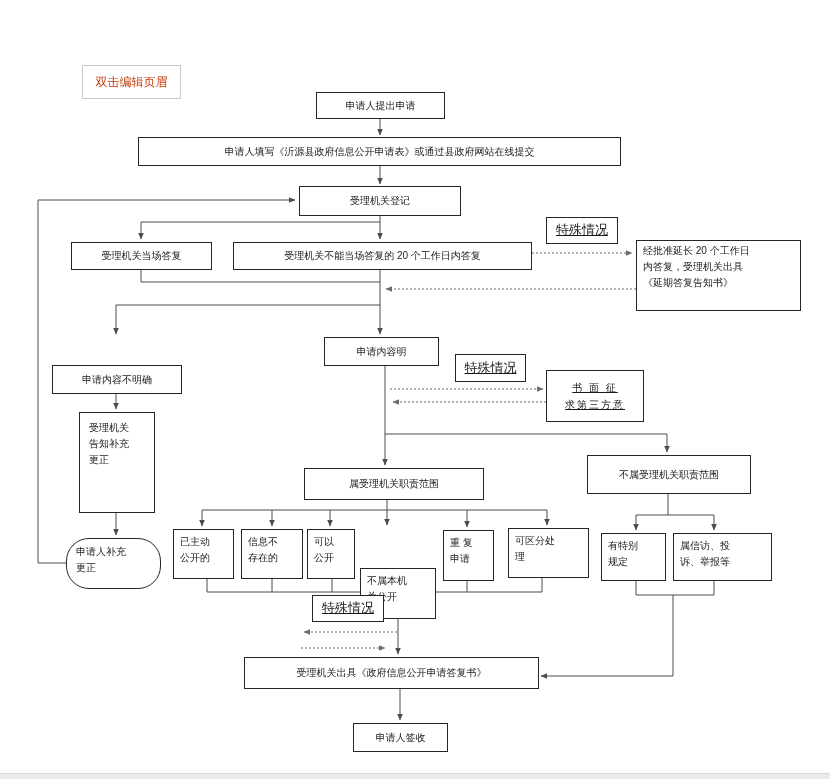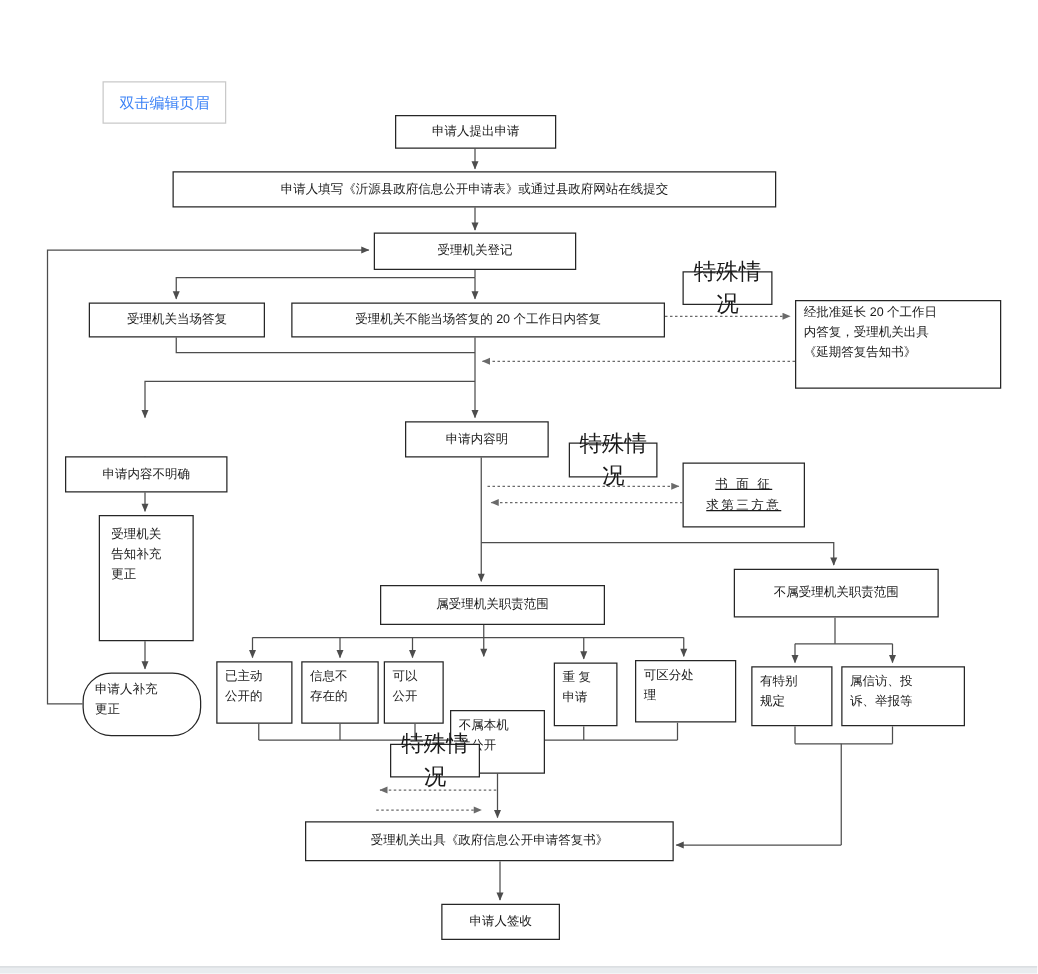--- a/index.html
+++ b/index.html
@@ -8,28 +8,28 @@
     font-family:"Liberation Sans",sans-serif;color:#1a1a1a;
   }
   #connectors{position:absolute;left:0;top:0;z-index:0;}
   .node{
     position:absolute;box-sizing:border-box;background:#fff;border:1px solid #262626;
     display:flex;align-items:center;justify-content:center;text-align:center;
     font-size:10px;line-height:1.4;z-index:2;color:#1a1a1a;
   }
   .ml{white-space:pre-line;}
   .left{align-items:flex-start;justify-content:flex-start;text-align:left;padding:4px 6px;line-height:1.62;}
-  .sp{font-size:18px;}
+  .sp{font-size:13px;text-decoration:underline;}
   #n-extension{padding:2px 6px;line-height:1.58;align-items:flex-start;justify-content:flex-start;text-align:left;}
   #n-third-party{letter-spacing:2px;line-height:1.72;}
   #n-notify{padding:7px 9px;}
   #n-applicant-suppl{padding:5px 9px;}
   #header-placeholder{
     position:absolute;left:82px;top:65px;width:99px;height:34px;box-sizing:border-box;
-    border:1px solid #c9c9c9;background:#fff;color:#3b82f6;font-size:12px;
+    border:1px solid #c9c9c9;background:#fff;color:#c2410c;font-size:12px;
     display:flex;align-items:center;justify-content:center;z-index:2;
   }
   #bottom-bar{
     position:absolute;left:0;top:773px;width:830px;height:6px;
     background:#e9ecef;border-top:1px solid #d6d9dd;z-index:3;
   }
   
   #n-submit{left:316px;top:92px;width:129px;height:27px;}
   #n-fill{left:138px;top:137px;width:483px;height:29px;}
   #n-register{left:299px;top:186px;width:162px;height:30px;}

